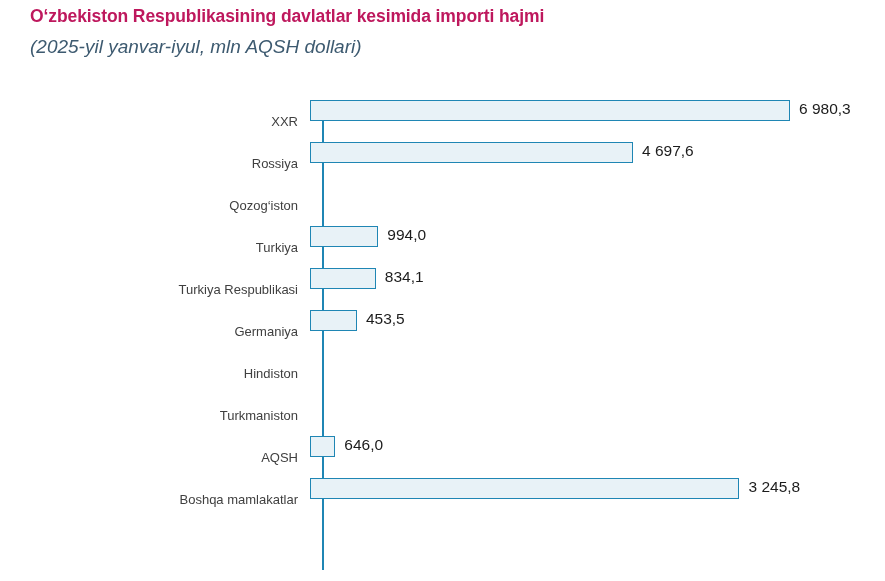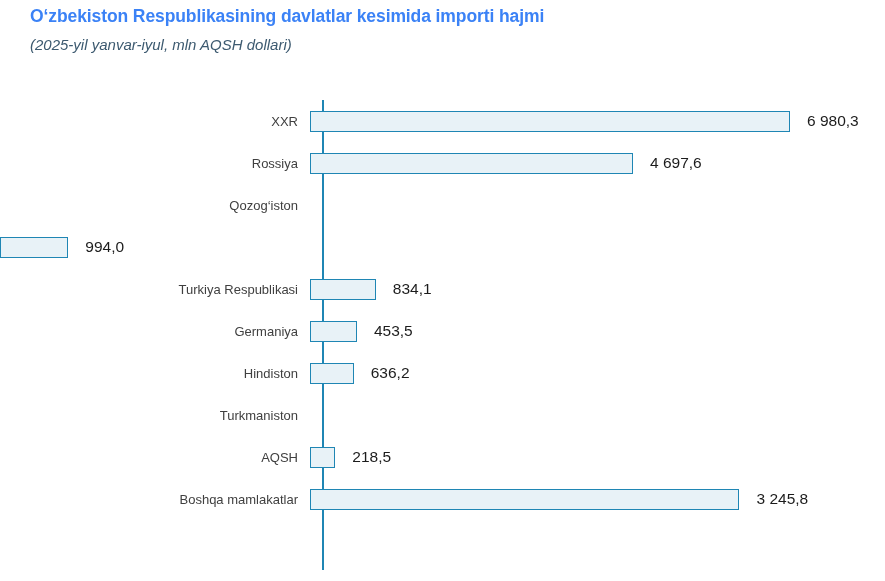--- a/index.html
+++ b/index.html
@@ -18,29 +18,29 @@
     width: 885px;
     height: 581px;
     box-sizing: border-box;
   }
   .chart-title {
     position: absolute;
     left: 30px;
     top: 6px;
     font-size: 17.5px;
     font-weight: bold;
-    color: #3b82f6;
+    color: #be185d;
     letter-spacing: -0.1px;
     white-space: nowrap;
   }
   .chart-subtitle {
     position: absolute;
     left: 30px;
     top: 36px;
-    font-size: 15px;
+    font-size: 19px;
     font-style: italic;
     color: #3d5a70;
     white-space: nowrap;
   }
   .plot {
     position: absolute;
     left: 0;
     top: 100px;
     width: 885px;
     height: 470px;
@@ -62,22 +62,20 @@
     box-sizing: border-box;
     font-size: 13px;
     color: #404040;
     white-space: nowrap;
   }
   .bar-area {
     position: relative;
     flex: 1;
     height: 42px;
     display: flex;
-    align-items: center;
-    gap: 8px;
   }
   .bar {
     height: 21px;
     background: #e8f2f7;
     border: 1.6px solid #1f86b4;
     box-sizing: border-box;
   }
   .bar-value {
     font-size: 15.5px;
     color: #1c1c1c;
@@ -116,20 +114,21 @@
           <div class="row-label">Rossiya</div>
           <div class="bar-area">
             <div class="bar" style="width: 323.03px; background: rgb(232, 242, 247); border-color: rgb(31, 134, 180);"></div>
             <div class="bar-value">4 697,6</div>
           </div>
         </div>
         <div class="row">
           <div class="row-label">Qozog‘iston</div>
         </div>
         <div class="row">
+          <div class="row-label">Turkiya</div>
           <div class="bar-area">
             <div class="bar" style="width: 68.3524px; background: rgb(232, 242, 247); border-color: rgb(31, 134, 180);"></div>
             <div class="bar-value">994,0</div>
           </div>
         </div>
         <div class="row">
           <div class="row-label">Turkiya Respublikasi</div>
           <div class="bar-area">
             <div class="bar" style="width: 65.7737px; background: rgb(232, 242, 247); border-color: rgb(31, 134, 180);"></div>
             <div class="bar-value">834,1</div>
@@ -137,33 +136,29 @@
         </div>
         <div class="row">
           <div class="row-label">Germaniya</div>
           <div class="bar-area">
             <div class="bar" style="width: 46.8908px; background: rgb(232, 242, 247); border-color: rgb(31, 134, 180);"></div>
             <div class="bar-value">453,5</div>
           </div>
         </div>
         <div class="row">
           <div class="row-label">Hindiston</div>
-          <div class="bar-area">
-            <div class="bar" style="width: 43.7483px; background: rgb(232, 242, 247); border-color: rgb(31, 134, 180);"></div>
-            <div class="bar-value">636,2</div>
-          </div>
         </div>
         <div class="row">
           <div class="row-label">Turkmaniston</div>
         </div>
         <div class="row">
           <div class="row-label">AQSH</div>
           <div class="bar-area">
             <div class="bar" style="width: 25.3193px; background: rgb(232, 242, 247); border-color: rgb(31, 134, 180);"></div>
-            <div class="bar-value">218,5</div>
+            <div class="bar-value">646,0</div>
           </div>
         </div>
         <div class="row">
           <div class="row-label">Boshqa mamlakatlar</div>
           <div class="bar-area">
             <div class="bar" style="width: 429.492px; background: rgb(232, 242, 247); border-color: rgb(31, 134, 180);"></div>
             <div class="bar-value">3 245,8</div>
           </div>
         </div>
       </div>

